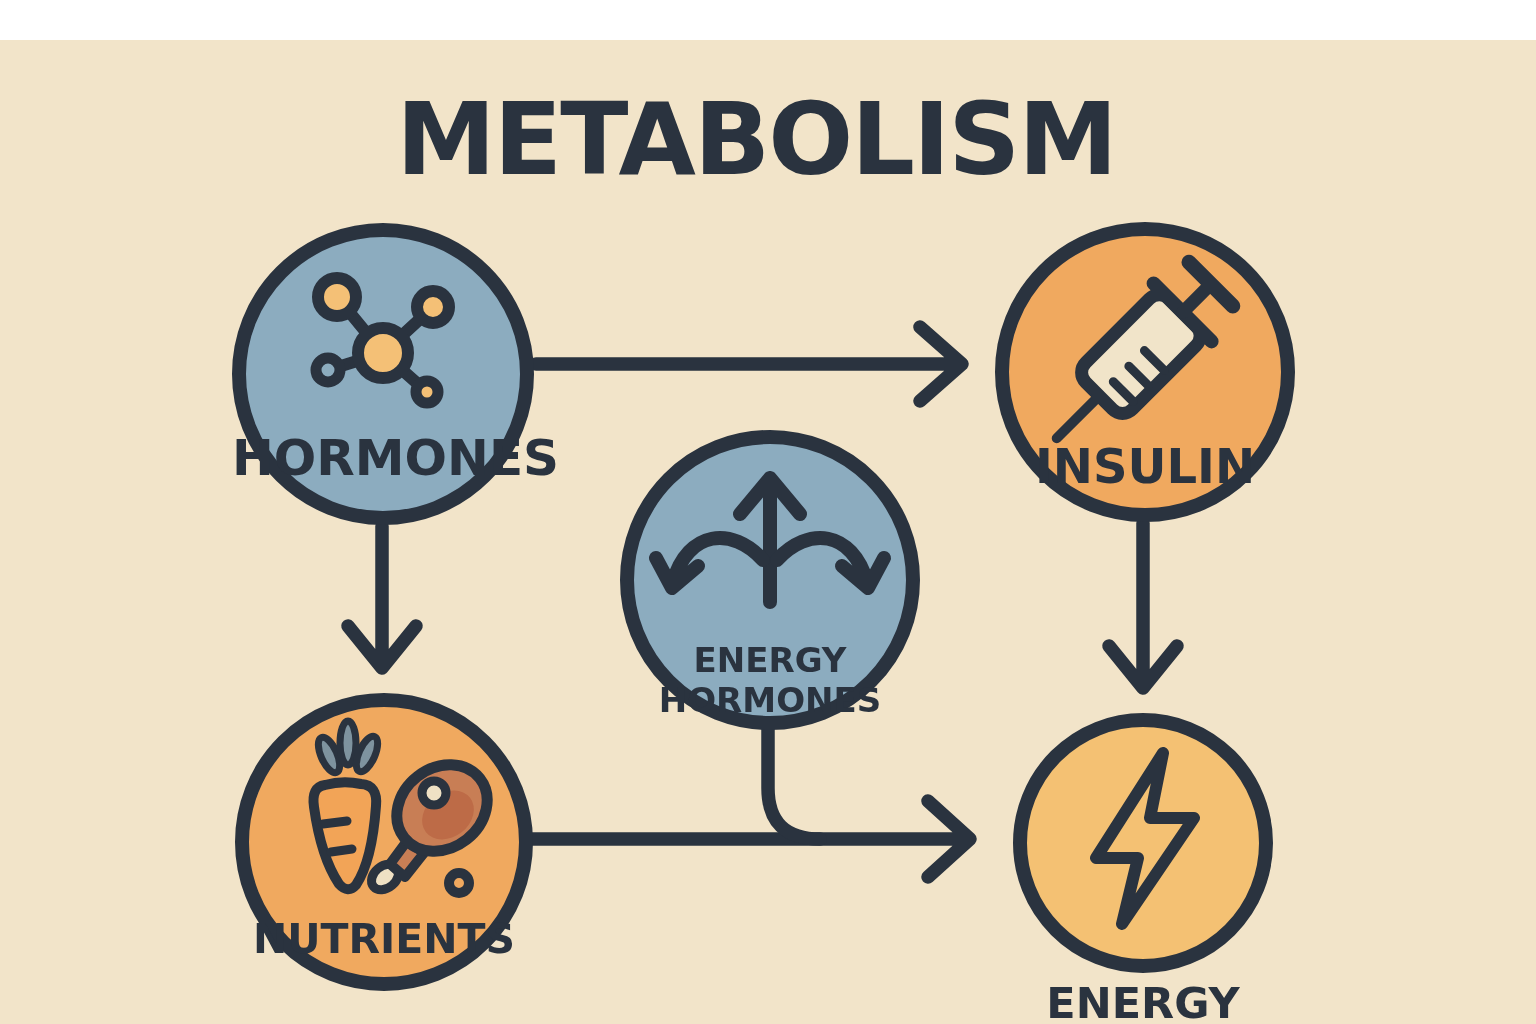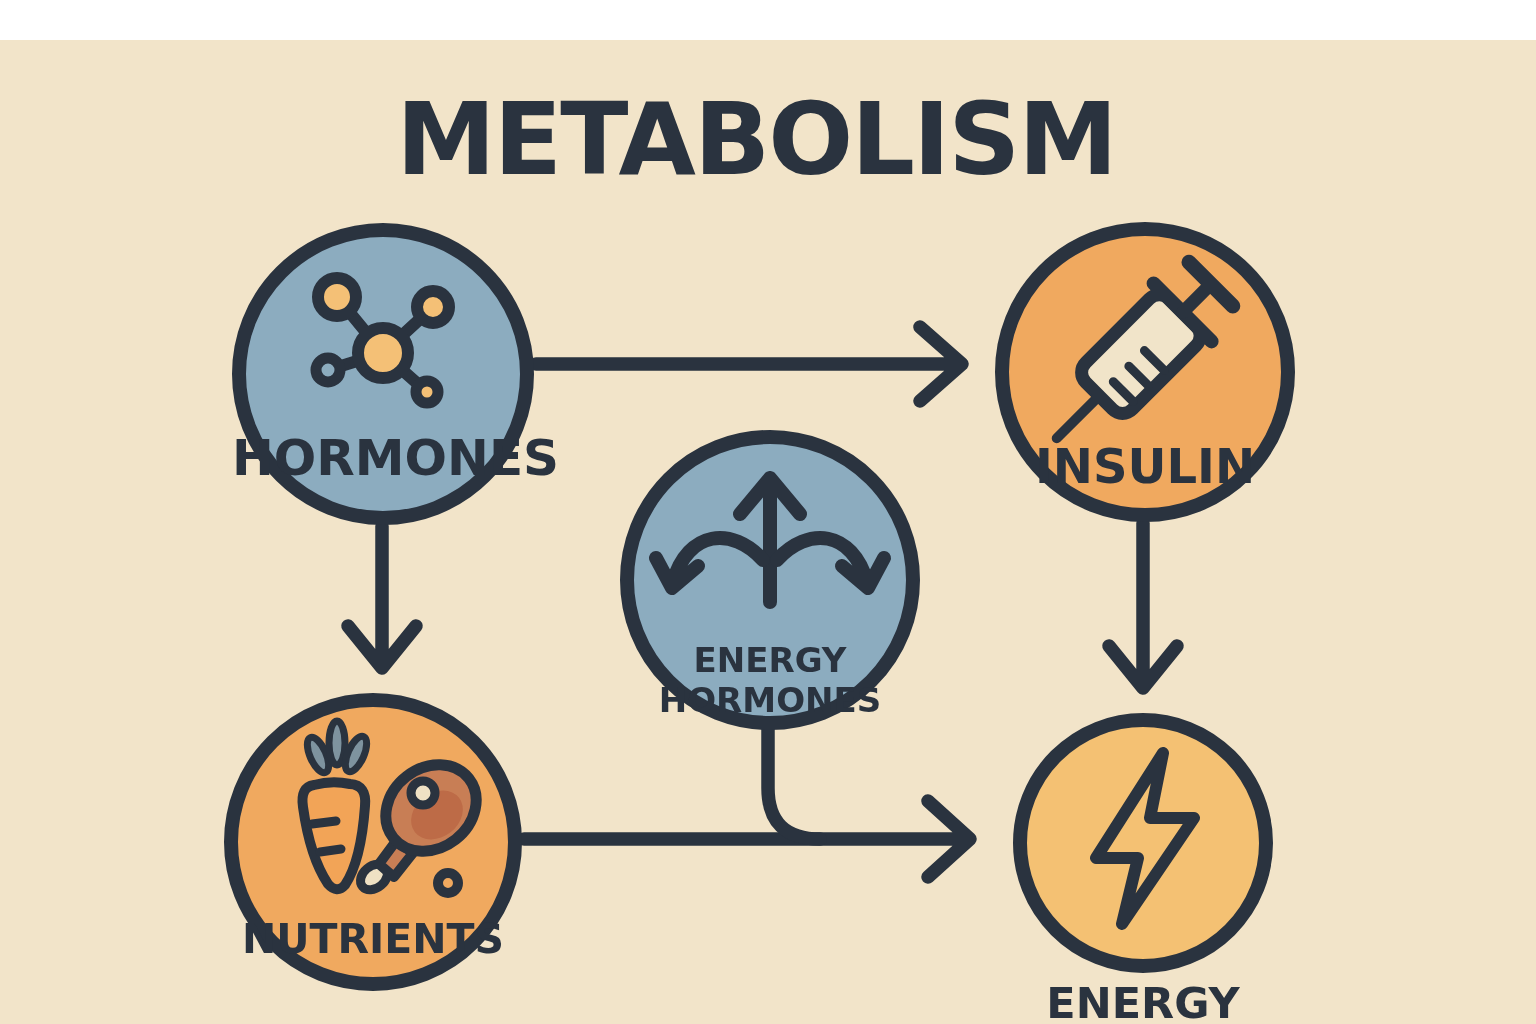--- a/index.html
+++ b/index.html
@@ -33,21 +33,21 @@
   .node{
     position:absolute;
     border-radius:50%;
     border:14px solid var(--ink);
     box-sizing:border-box;
   }
   .node svg.icon{position:absolute;left:-14px;top:-14px;}
   .node-hormones{left:232px;top:183px;width:302px;height:302px;background:var(--blue);}
   .node-insulin{left:995px;top:182px;width:300px;height:300px;background:var(--orange);}
   .node-pathways{left:620px;top:390px;width:300px;height:300px;background:var(--blue);}
-  .node-nutrients{left:224px;top:653px;width:298px;height:298px;background:var(--orange);}
+  .node-nutrients{left:235px;top:653px;width:298px;height:298px;background:var(--orange);}
   .node-energy{left:1013px;top:673px;width:260px;height:260px;background:var(--yellow);}
   .node-label{
     position:absolute;
     left:-14px;
     width:calc(100% + 28px);
     text-align:center;
     font-weight:bold;
     color:var(--ink);
     line-height:1;
   }

